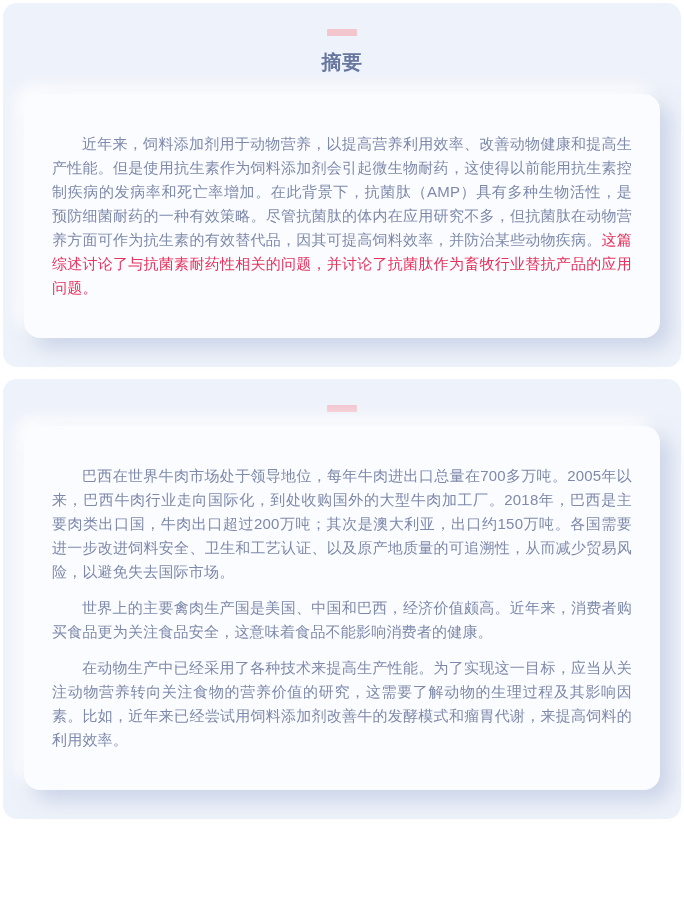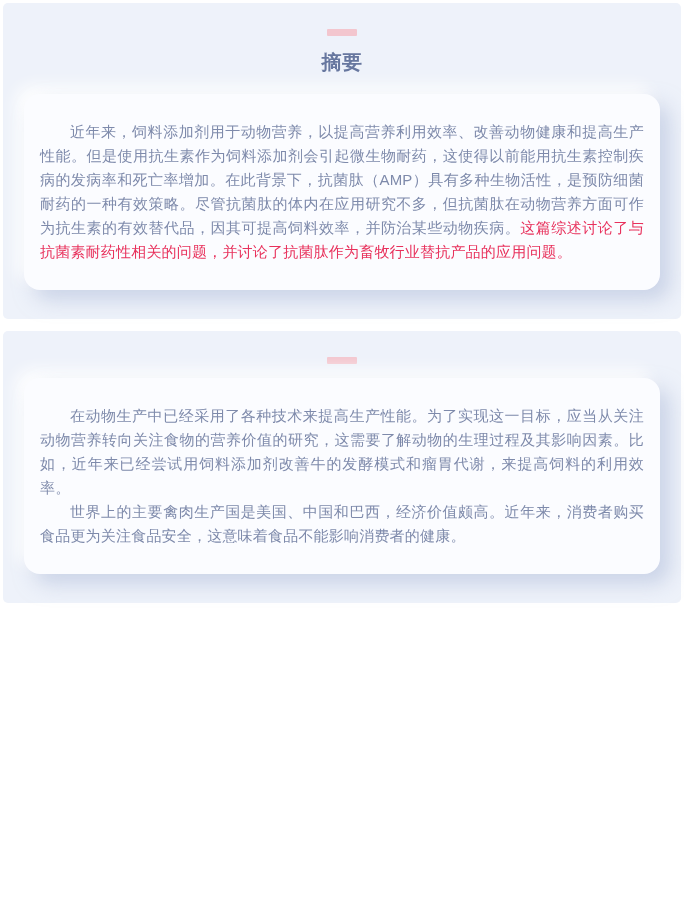--- a/index.html
+++ b/index.html
@@ -4,21 +4,21 @@
 <style>
   * { box-sizing: border-box; }
   html, body { margin: 0; padding: 0; background: #ffffff; }
   body {
     width: 684px;
     font-family: "Liberation Sans", "DejaVu Sans", sans-serif;
   }
   .page { padding: 3px 3px 5px; }
   .section {
     background: var(--section-bg, #eef2fa);
-    border-radius: 5px;
+    border-radius: 14px;
     padding: 26px 21px 29px;
   }
   .section + .section { margin-top: 12px; }
   .accent-bar {
     width: 30px;
     height: 7px;
     border-radius: 1px;
     margin: 0 auto 14px;
     background: var(--accent-bar, #f3c6ce);
   }
@@ -32,21 +32,21 @@
     letter-spacing: 0.5px;
   }
   .card {
     background: var(--card-bg, #fbfcff);
     border-radius: 16px;
     padding: 26px 16px;
     box-shadow: 10px 10px 20px rgba(168, 182, 214, 0.5),
                 -8px -8px 16px #ffffff;
   }
   .card p {
-    margin: 0;
+    margin: 12px;
     text-indent: 2em;
     text-align: justify;
     font-size: 15px;
     line-height: 24px;
     color: var(--body-text, #7e8aab);
     letter-spacing: 0.2px;
   }
   .run-red { color: var(--highlight-red, #e8315c); }
   .run-bold { font-weight: bold; color: var(--emphasis, #6f7da0); }
 </style>
@@ -62,19 +62,20 @@
       <div class="card-body">
           <p><span>近年来，饲料添加剂用于动物营养，以提高营养利用效率、改善动物健康和提高生产性能。但是使用抗生素作为饲料添加剂会引起微生物耐药，这使得以前能用抗生素控制疾病的发病率和死亡率增加。在此背景下，抗菌肽（AMP）具有多种生物活性，是预防细菌耐药的一种有效策略。尽管抗菌肽的体内在应用研究不多，但抗菌肽在动物营养方面可作为抗生素的有效替代品，因其可提高饲料效率，并防治某些动物疾病。</span><span class="run-red">这篇综述讨论了与抗菌素耐药性相关的问题，并讨论了抗菌肽作为畜牧行业替抗产品的应用问题。</span></p>
         </div>
     </div>
   </div>
 
   <div class="section">
     <div class="accent-bar"></div>
     <div class="card">
       <div class="card-body">
+          <p><span>巴西在世界牛肉市场处于领导地位，每年牛肉进出口总量在700多万吨。2005年以来，巴西牛肉行业走向国际化，到处收购国外的大型牛肉加工厂。2018年，巴西是主要肉类出口国，牛肉出口超过200万吨；其次是澳大利亚，出口约150万吨。各国需要进一步改进饲料安全、卫生和工艺认证、以及原产地质量的可追溯性，从而减少贸易风险，以避免失去国际市场。</span></p>
+          <p><span>世界上的主要禽肉生产国是美国、中国和巴西，经济价值颇高。近年来，消费者购买食品更为关注食品安全，这意味着食品不能影响消费者的健康。</span></p>
           <p><span>在动物生产中已经采用了各种技术来提高生产性能。为了实现这一目标，应当从关注动物营养转向关注食物的营养价值的研究，这需要了解动物的生理过程及其影响因素。比如，近年来已经尝试用饲料添加剂改善牛的发酵模式和瘤胃代谢，来提高饲料的利用效率。</span></p>
-          <p><span>世界上的主要禽肉生产国是美国、中国和巴西，经济价值颇高。近年来，消费者购买食品更为关注食品安全，这意味着食品不能影响消费者的健康。</span></p>
         </div>
     </div>
   </div>
 
 </div>
 
 </body></html>

